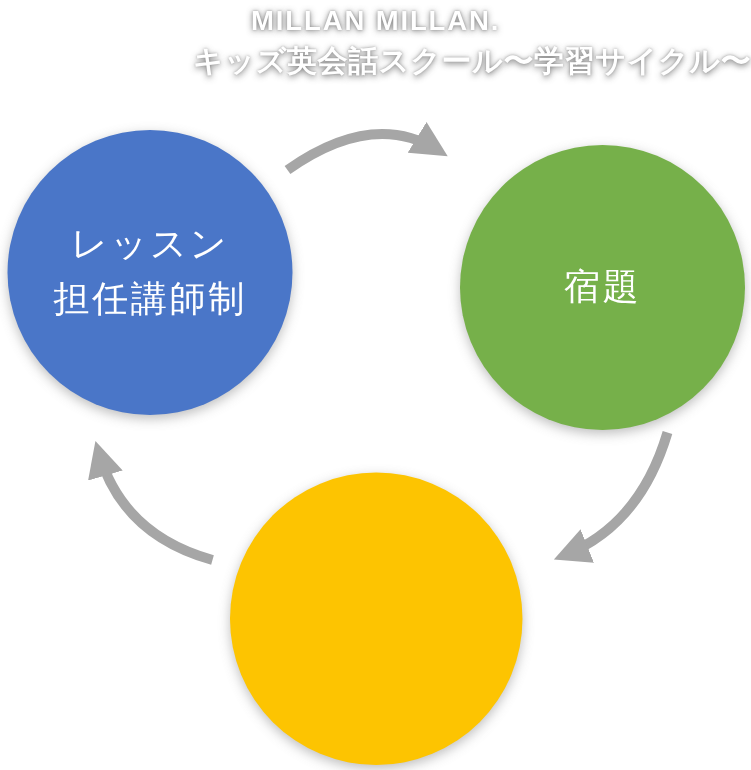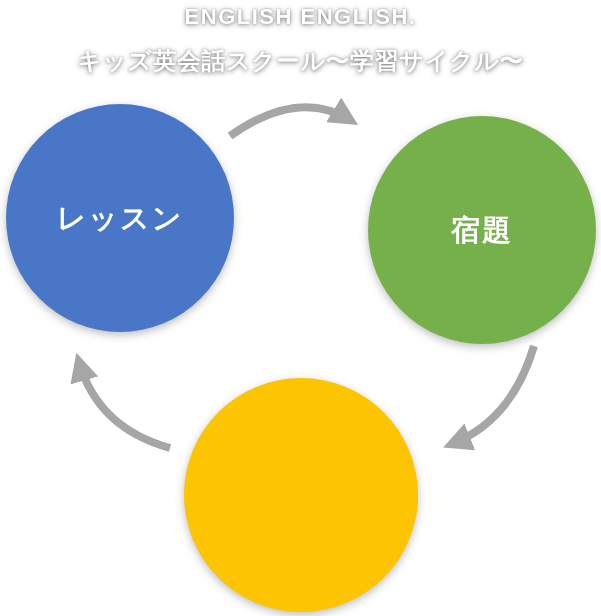--- a/index.html
+++ b/index.html
@@ -15,31 +15,31 @@
     position: absolute;
     left: 0;
     right: 0;
     text-align: center;
     color: #ffffff;
     font-weight: bold;
     text-shadow: 0 1px 5px rgba(100,100,100,0.85), 0 0 2px rgba(120,120,120,0.6);
     white-space: nowrap;
   }
   .title-line.l1 { top: 4px;  font-size: 22px; letter-spacing: 1.5px; }
-  .title-line.l2 { top: 45px; font-size: 24px; letter-spacing: 0.5px; }
+  .title-line.l2 { top: 33px; font-size: 24px; letter-spacing: 0.5px; text-align: right; }
 
   .cycle-node {
     position: absolute;
     border-radius: 50%;
     display: flex;
     flex-direction: column;
     align-items: center;
     justify-content: center;
     color: #ffffff;
-    font-weight: bold;
+    font-weight: normal;
     text-align: left;
     box-shadow: 0 3px 9px rgba(110,110,110,0.45);
   }
   .cycle-node .node-line {
     font-size: 29px;
     line-height: 44px;
     letter-spacing: 2px;
     white-space: nowrap;
   }
   .node-lesson   { left: 6px;   top: 104px; width: 228px; height: 228px; }
@@ -56,37 +56,38 @@
     fill: none;
     stroke-width: 8;
     stroke-linecap: butt;
   }
 </style>
 </head>
 <body>
 
 <div class="stage">
 
-  <div class="title-line l1">ENGLISH ENGLISH.</div>
+  <div class="title-line l1">MILLAN MILLAN.</div>
 
   <div class="title-line l2">キッズ英会話スクール〜学習サイクル〜</div>
 
   <svg class="arrow-layer" viewBox="0 0 601 616">
     <defs>
       <marker id="ah" markerWidth="3.6" markerHeight="3.6" refX="2.4" refY="1.8" orient="auto" markerUnits="strokeWidth">
         <path d="M0,0 L3.6,1.8 L0,3.6 z" fill="#A6A6A6"></path>
       </marker>
     </defs>
     <path class="arrow" d="M 230 136 Q 298 88 350 120" marker-end="url(#ah)" stroke="#A6A6A6"></path>
     <path class="arrow" d="M 534 346 Q 512 420 452 444" marker-end="url(#ah)" stroke="#A6A6A6"></path>
     <path class="arrow" d="M 170 448 Q 98 428 79 362" marker-end="url(#ah)" stroke="#A6A6A6"></path>
   </svg>
 
   <div class="cycle-node node-lesson" style="background-color: rgb(74, 118, 200);">
     <div class="node-line">レッスン</div>
+    <div class="node-line">担任講師制</div>
   </div>
 
   <div class="cycle-node node-homework" style="background-color: rgb(118, 176, 74);">
     <div class="node-line">宿題</div>
   </div>
 
   <div class="cycle-node node-eiken" style="background-color: rgb(253, 196, 1);">
   </div>
 
 </div>

